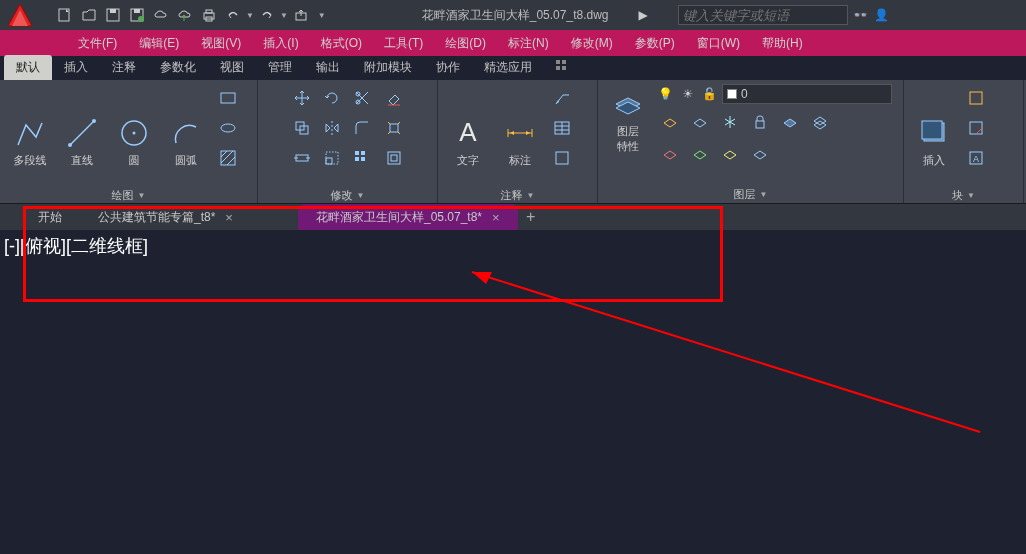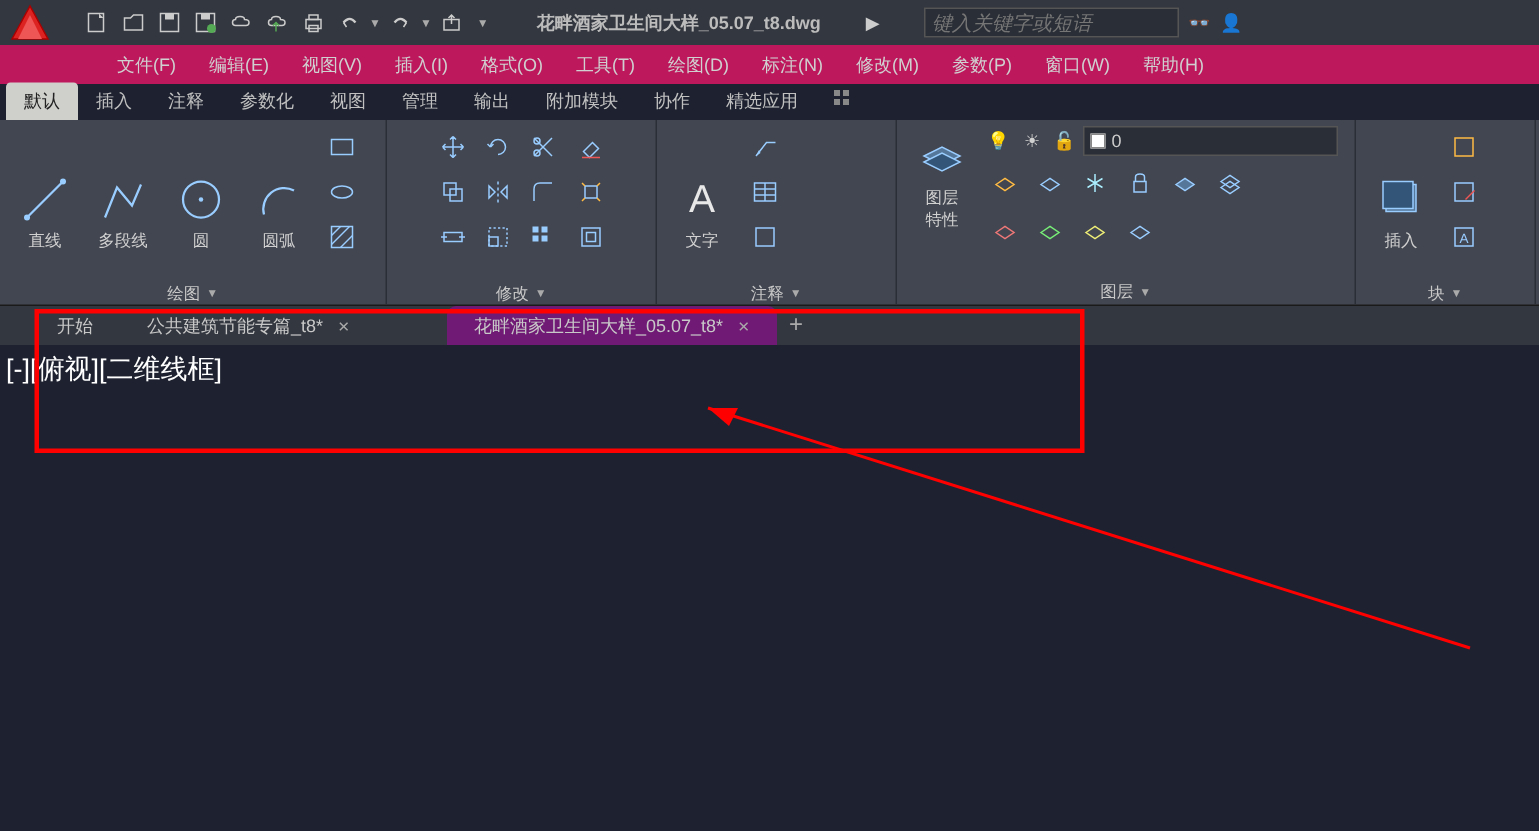--- a/index.html
+++ b/index.html
@@ -1,21 +1,21 @@
 <!DOCTYPE html>
 <html><head>
 <meta charset="utf-8">
 <style>
 * { margin: 0; padding: 0; box-sizing: border-box; font-family: "Microsoft YaHei", sans-serif; }
 body { background: #1e2230; width: 1026px; height: 554px; overflow: hidden; color: #d0d0d0; font-size: 12px; }
 .titlebar { height: 30px; background: #33373f; display: flex; align-items: center; }
 .logo { width: 50px; height: 30px; display:flex; align-items:center; justify-content:center; }
 .qat { display: flex; align-items: center; height: 30px; gap: 2px; padding-left: 4px; }
 .qat-btn { width: 22px; height: 22px; display:flex; align-items:center; justify-content:center; border-radius:2px; cursor:pointer; }
-.title-text { flex: 0 0 auto; margin-left: 32px; color:#bcbcbc; font-size:12px;font-weight:bold; }
+.title-text { flex: 0 0 auto; margin-left: 96px; color:#bcbcbc; font-size:12px; }
 .search { margin-left: 30px; background:#2a2e36; border:1px solid #555; height:20px; width:170px; font-style:italic; color:#d946ef; padding:0 4px; }
 .titlebar-right { display:flex; gap:6px; margin-left:6px; align-items:center; }
 .menubar { height:26px; background:#be185d; display:flex; align-items:center; padding-left:68px; gap:2px; }
 .menu-item { padding:3px 10px; color:#d0d0d0; cursor:pointer; border-radius:2px; }
 .ribbon-tabs { height:24px; background:#1e2230; display:flex; align-items:flex-end; padding-left:4px; }
 .ribbon-tab { padding:4px 12px; color:#c0c0c0; cursor:pointer; border-radius:3px 3px 0 0; }
 .ribbon-tab.active { background:#cfd0cc; color:#222; }
 .ribbon { height:124px; background:#424650; display:flex; border-bottom:1px solid #1a1a1a; }
 .panel { border-right:1px solid #2a2e36; display:flex; flex-direction:column; }
 .panel-body { flex:1; display:flex; padding:4px 6px; gap:4px; }
@@ -156,31 +156,31 @@
       </svg>
     </div>
 </div>
 
 <div class="ribbon">
 
   <div class="panel" style="width:258px;">
     <div class="panel-body">
       <div class="big-btn">
         <svg width="32" height="32">
+            <polyline points="4,28 12,8 22,20 28,6" fill="none" stroke="#9cf" stroke-width="1.5"></polyline>
+          </svg>
+        <span class="lbl">多段线</span>
+      </div>
+      <div class="big-btn">
+        <svg width="32" height="32">
             <line x1="4" y1="28" x2="28" y2="4" stroke="#9cf" stroke-width="1.5"></line>
             <circle cx="4" cy="28" r="2" fill="#9cf"></circle>
             <circle cx="28" cy="4" r="2" fill="#9cf"></circle>
           </svg>
         <span class="lbl">直线</span>
-      </div>
-      <div class="big-btn">
-        <svg width="32" height="32">
-            <polyline points="4,28 12,8 22,20 28,6" fill="none" stroke="#9cf" stroke-width="1.5"></polyline>
-          </svg>
-        <span class="lbl">多段线</span>
       </div>
       <div class="big-btn">
         <svg width="32" height="32">
             <circle cx="16" cy="16" r="12" fill="none" stroke="#9cf" stroke-width="1.5"></circle>
             <circle cx="16" cy="16" r="1.5" fill="#9cf"></circle>
           </svg>
         <span class="lbl">圆</span>
       </div>
       <div class="big-btn">
         <svg width="32" height="32">
@@ -301,20 +301,29 @@
       </div>
   </div>
 
   <div class="panel" style="width:160px;">
     <div class="panel-body">
       <div class="big-btn">
         <svg width="32" height="32">
             <text x="16" y="24" font-size="26" fill="#e8e8e8" text-anchor="middle" font-family="serif">A</text>
           </svg>
         <span class="lbl">文字</span>
+      </div>
+      <div class="big-btn">
+        <svg width="32" height="32">
+            <line x1="4" y1="16" x2="28" y2="16" stroke="#fb4"></line>
+            <line x1="4" y1="12" x2="4" y2="20" stroke="#fb4"></line>
+            <line x1="28" y1="12" x2="28" y2="20" stroke="#fb4"></line>
+            <path d="M6 16 L10 14 L10 18 Z M26 16 L22 14 L22 18 Z" fill="#fb4"></path>
+          </svg>
+        <span class="lbl">标注</span>
       </div>
       <div style="display:flex;flex-direction:column;gap:2px;justify-content:center;">
         <div class="sm">
             <svg width="18" height="18">
               <path d="M3 15 L10 6 L16 6" stroke="#9cf" fill="none"></path>
               <path d="M3 15 L6 13 L5 11 Z" fill="#9cf"></path>
             </svg>
           </div>
         <div class="sm">
             <svg width="18" height="18">

